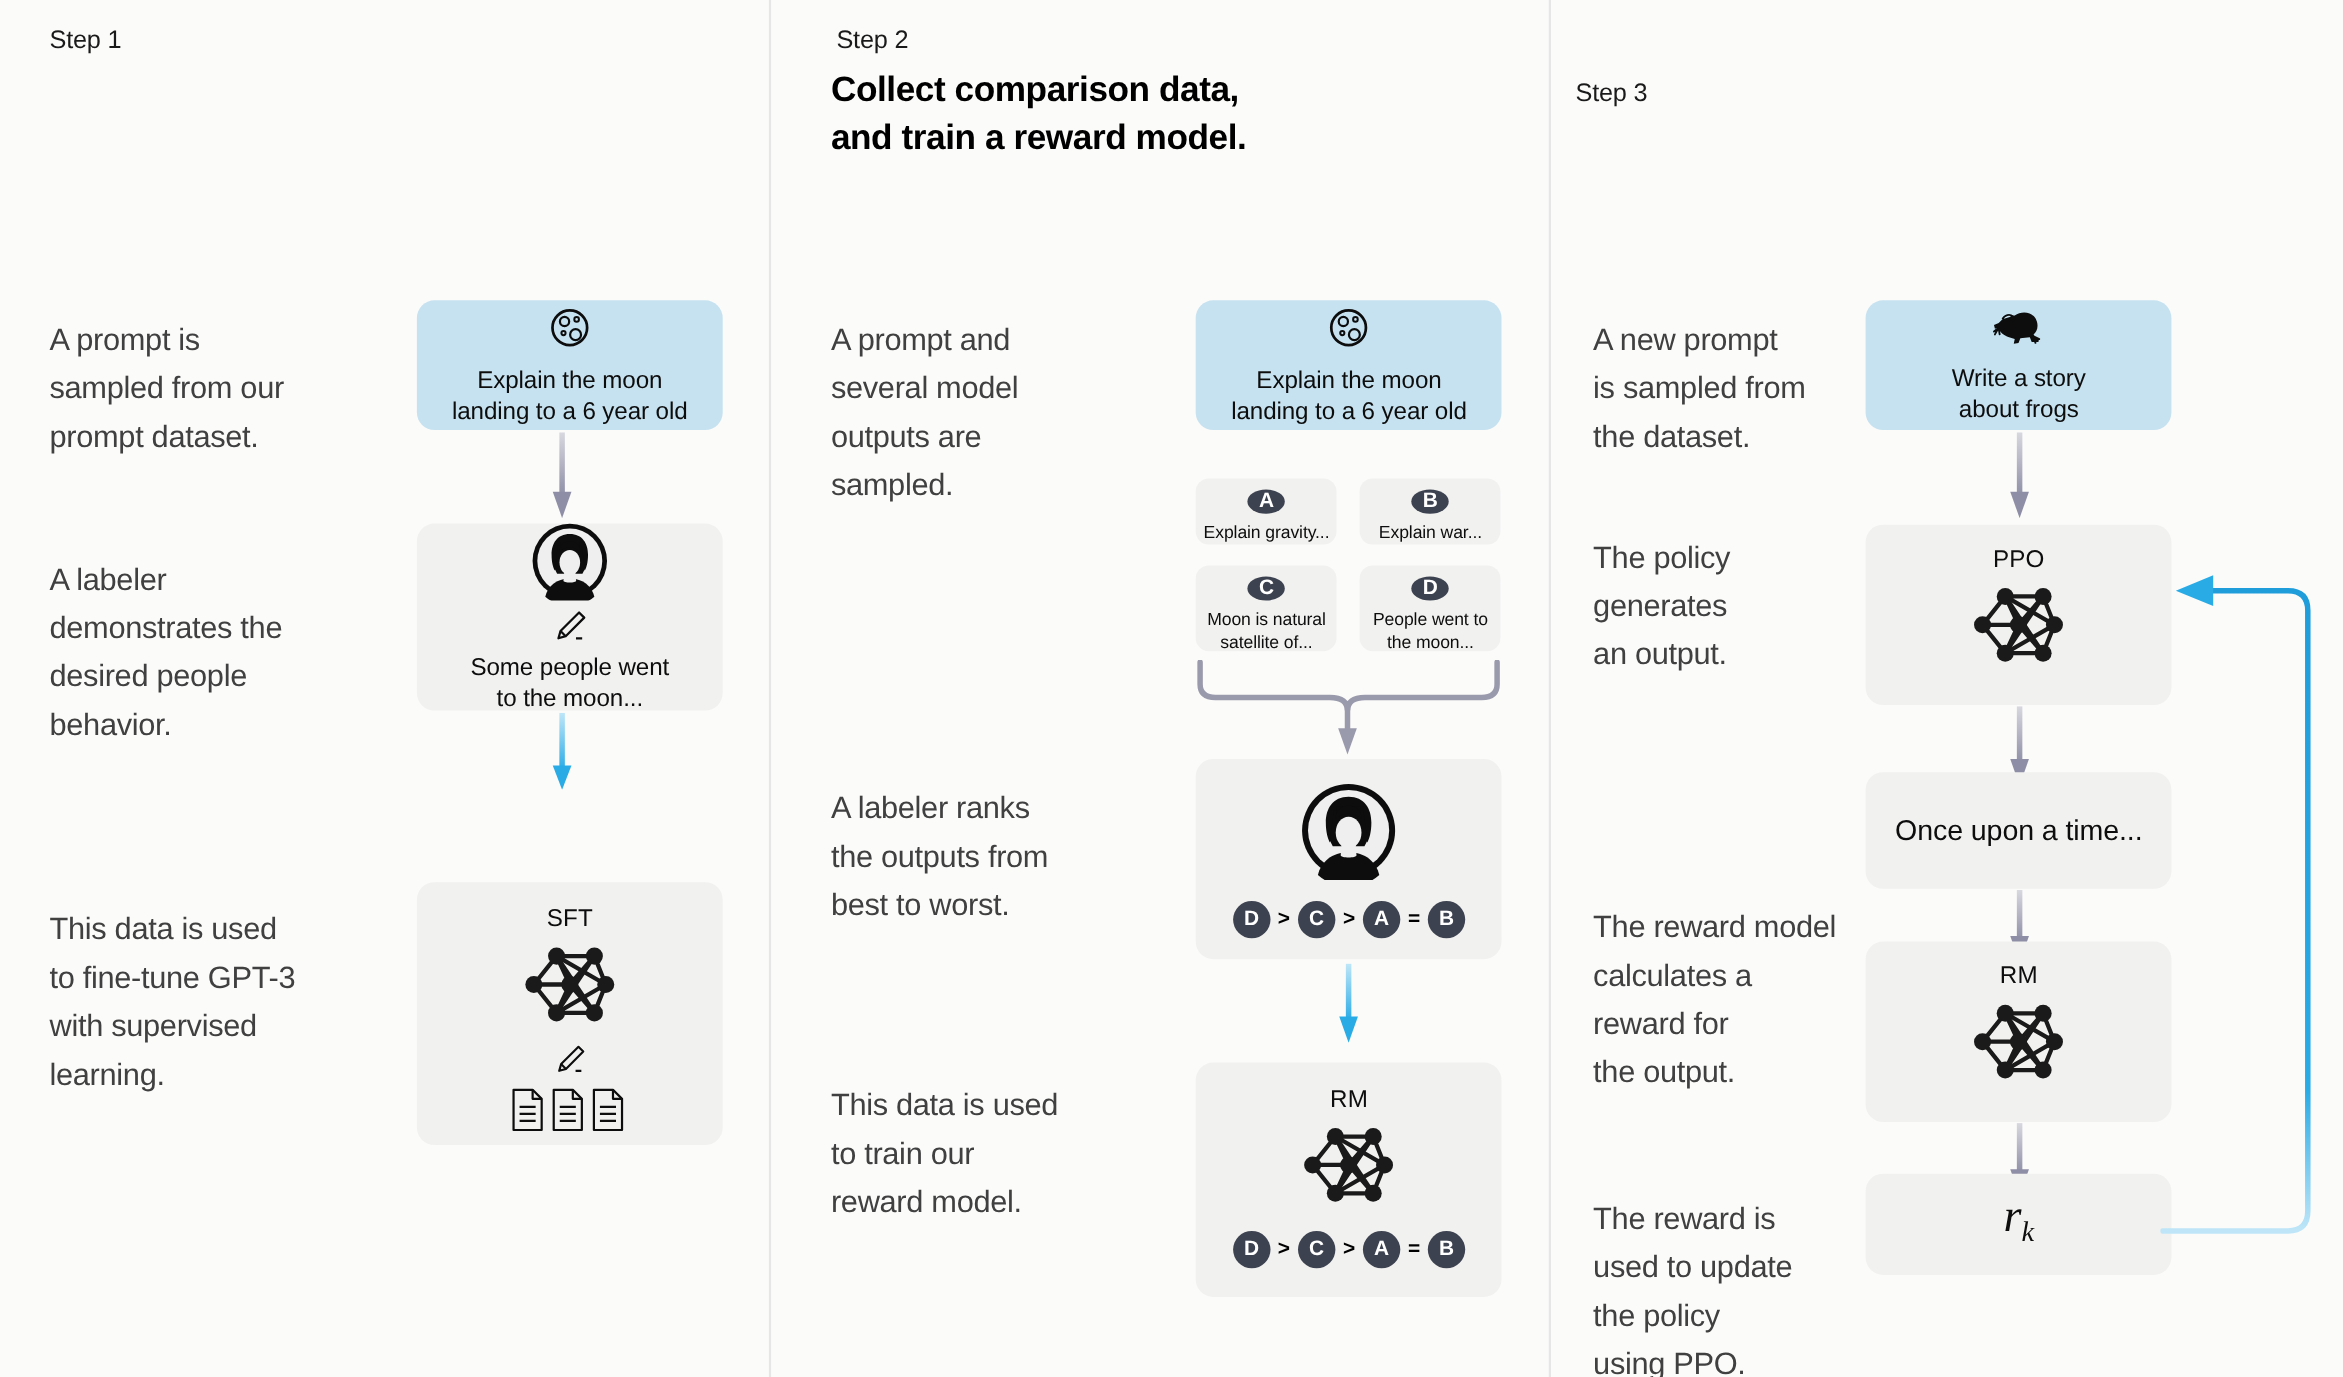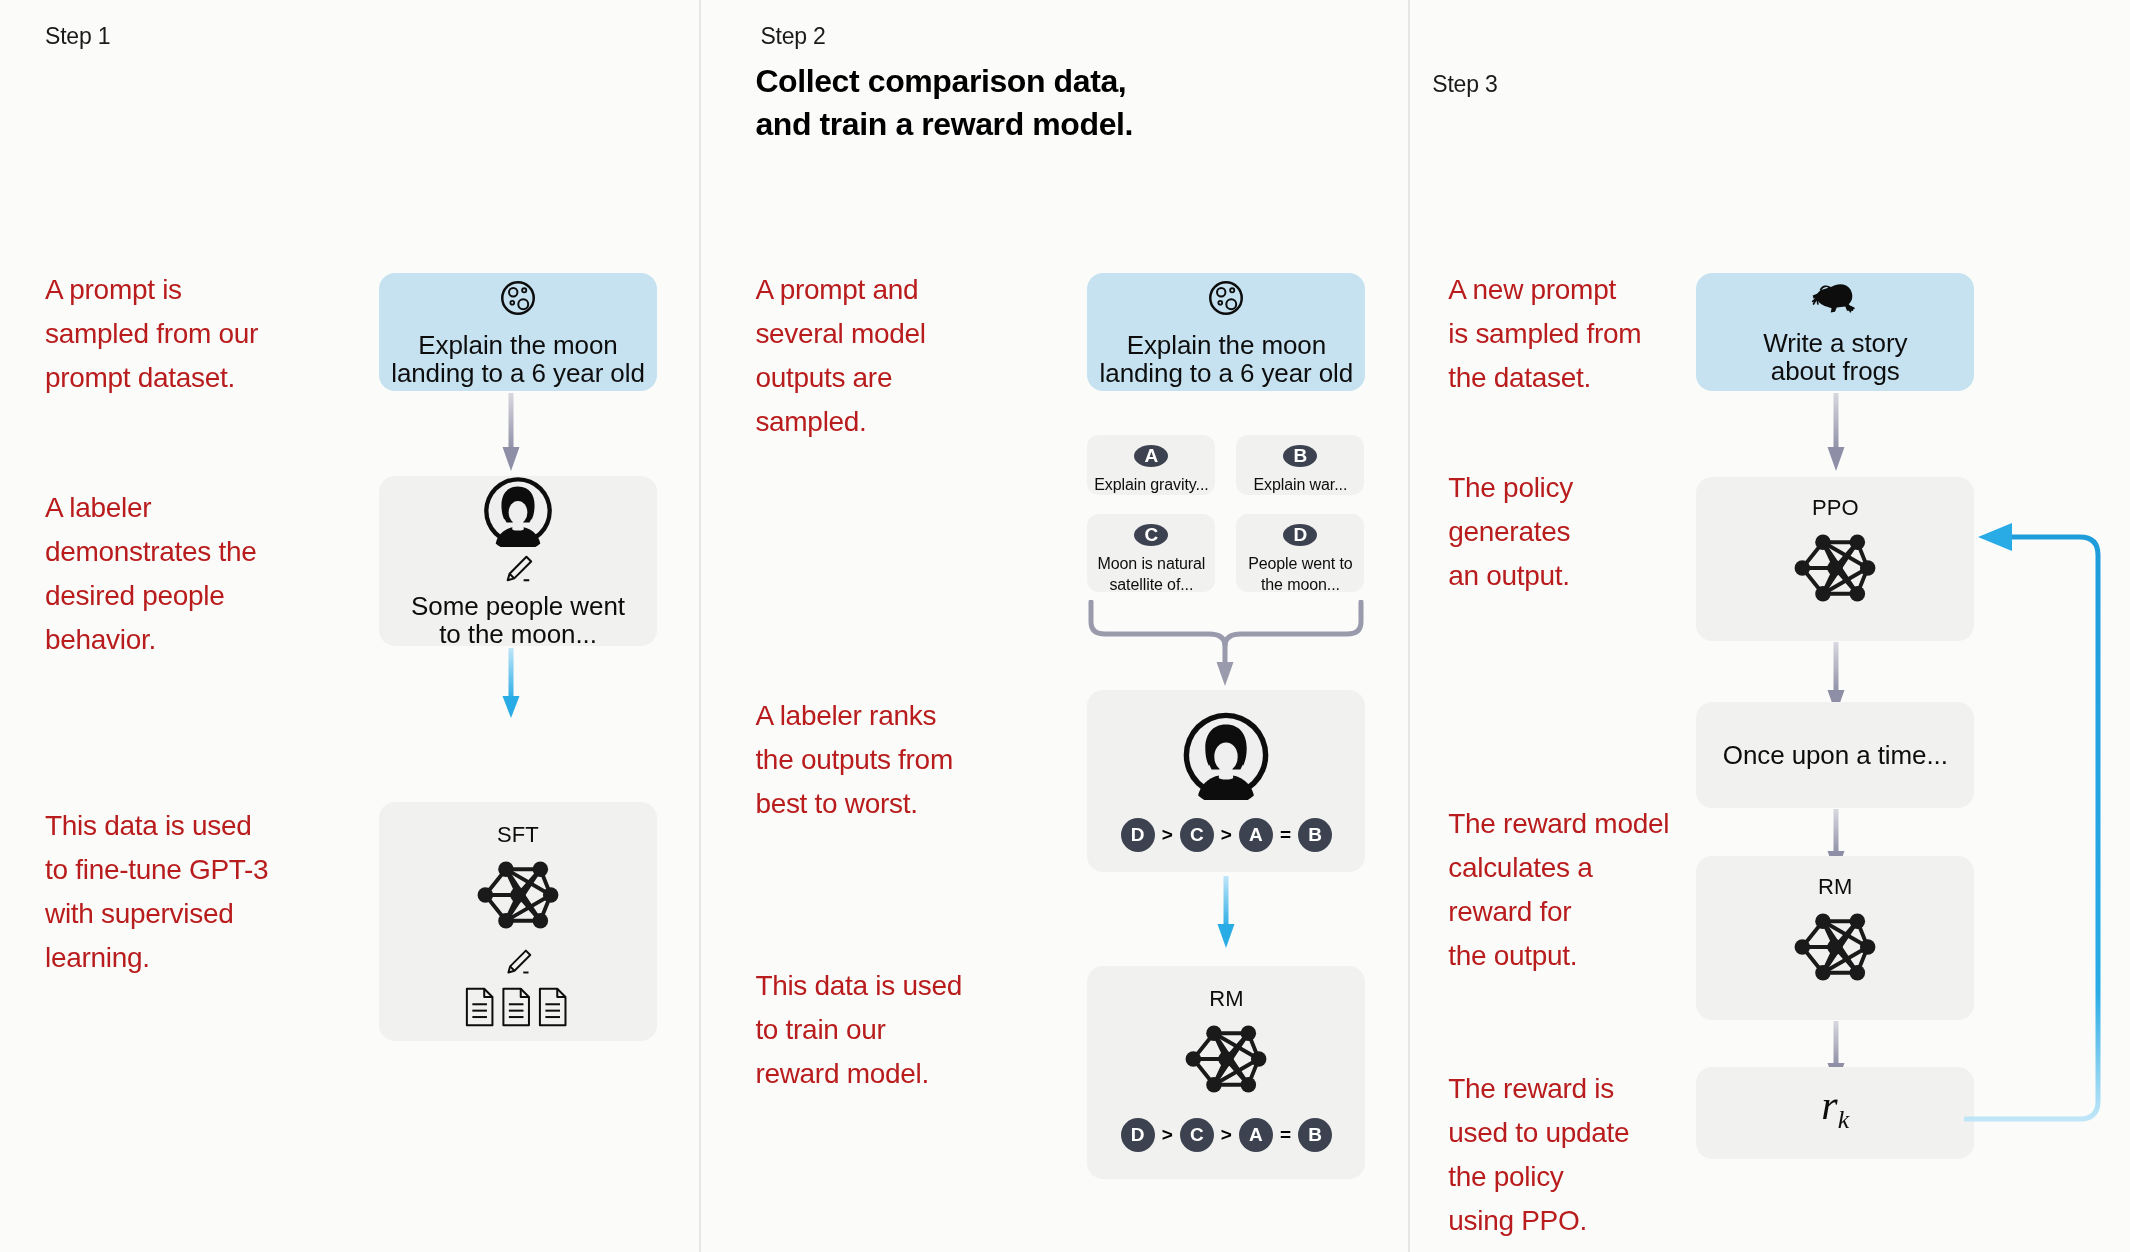--- a/index.html
+++ b/index.html
@@ -50,38 +50,39 @@
     font-weight: 700;
     letter-spacing: -0.4px;
     color: #000;
     white-space: pre-line;
   }
   .body-text {
     position: absolute;
     font-size: 28px;
     line-height: 44px;
     letter-spacing: -0.3px;
-    color: #b91c1c;
+    color: #404040;
     white-space: pre-line;
     font-weight: 400;
+    margin-top: 19px;
   }
 
   
   .card {
     position: absolute;
     border-radius: 16px;
     background: #f1f1ef;
     display: flex;
     flex-direction: column;
     align-items: center;
     justify-content: center;
   }
   .card.blue { background: #c6e2f0; }
   .card-text {
-    font-size: 26px;
+    font-size: 22px;
     line-height: 28px;
     text-align: center;
     color: #0d0d0d;
     white-space: pre-line;
     letter-spacing: -0.1px;
   }
   .card-title {
     font-size: 22px;
     line-height: 26px;
     color: #0d0d0d;

